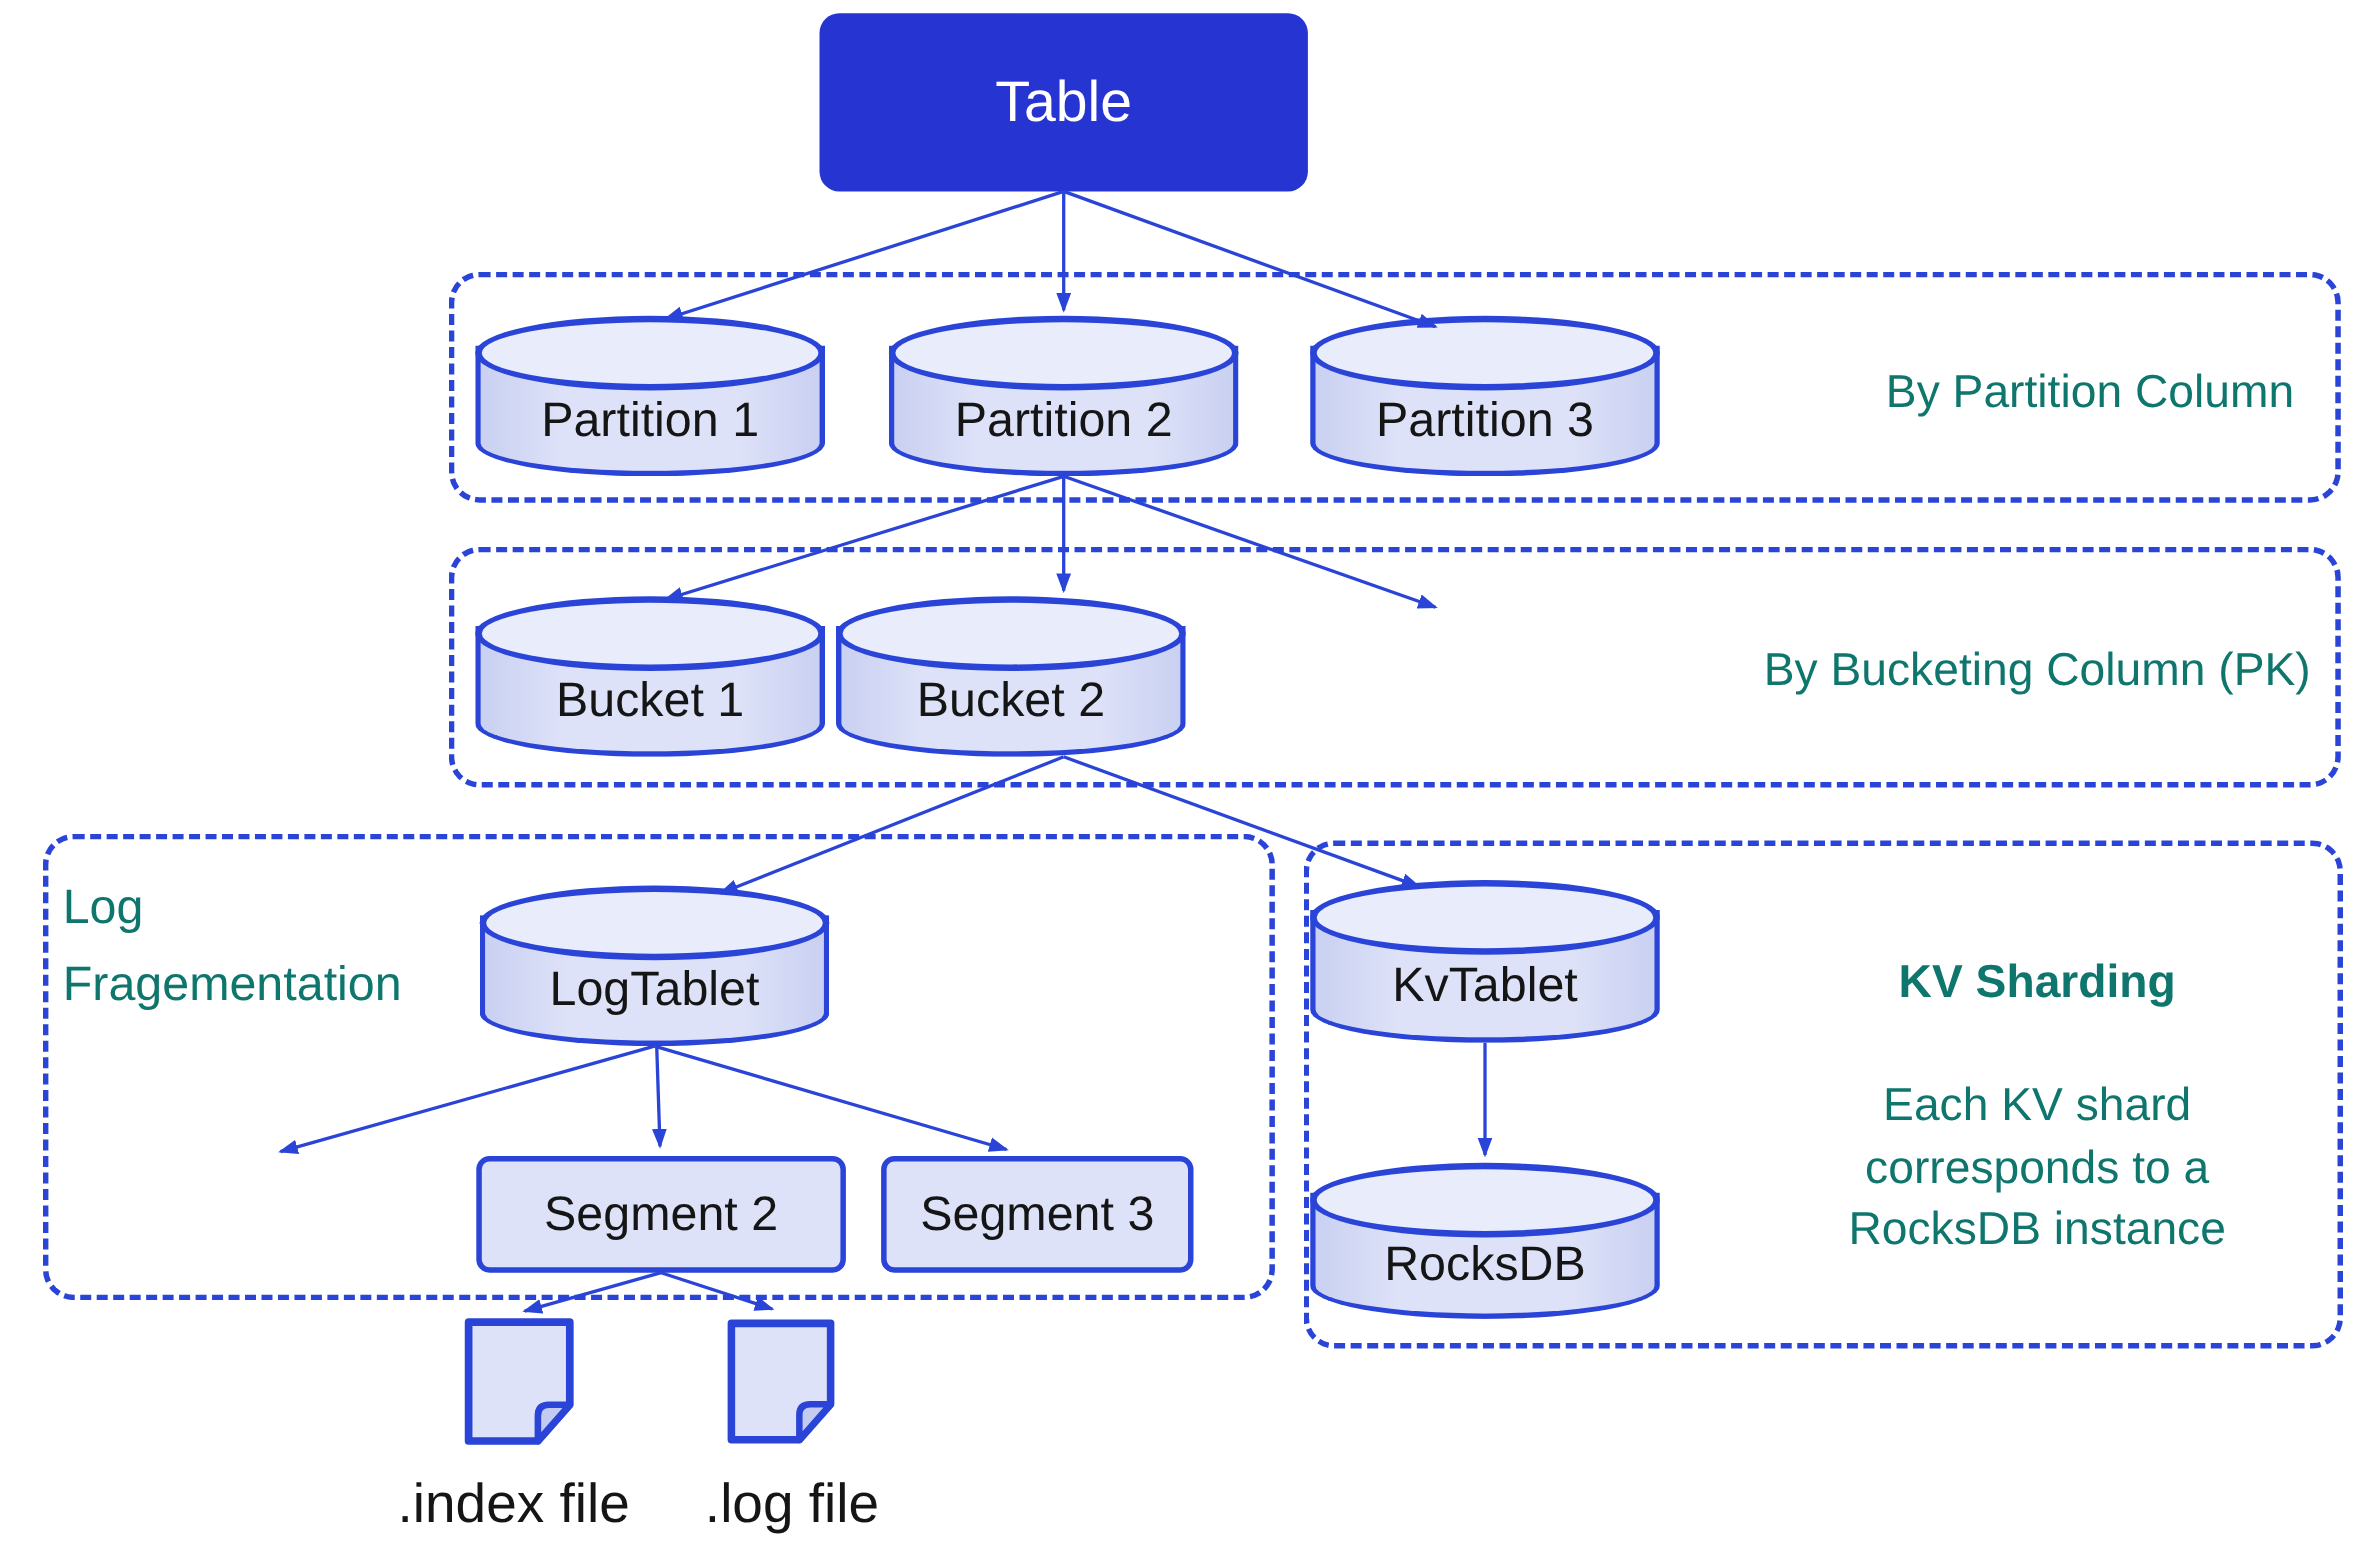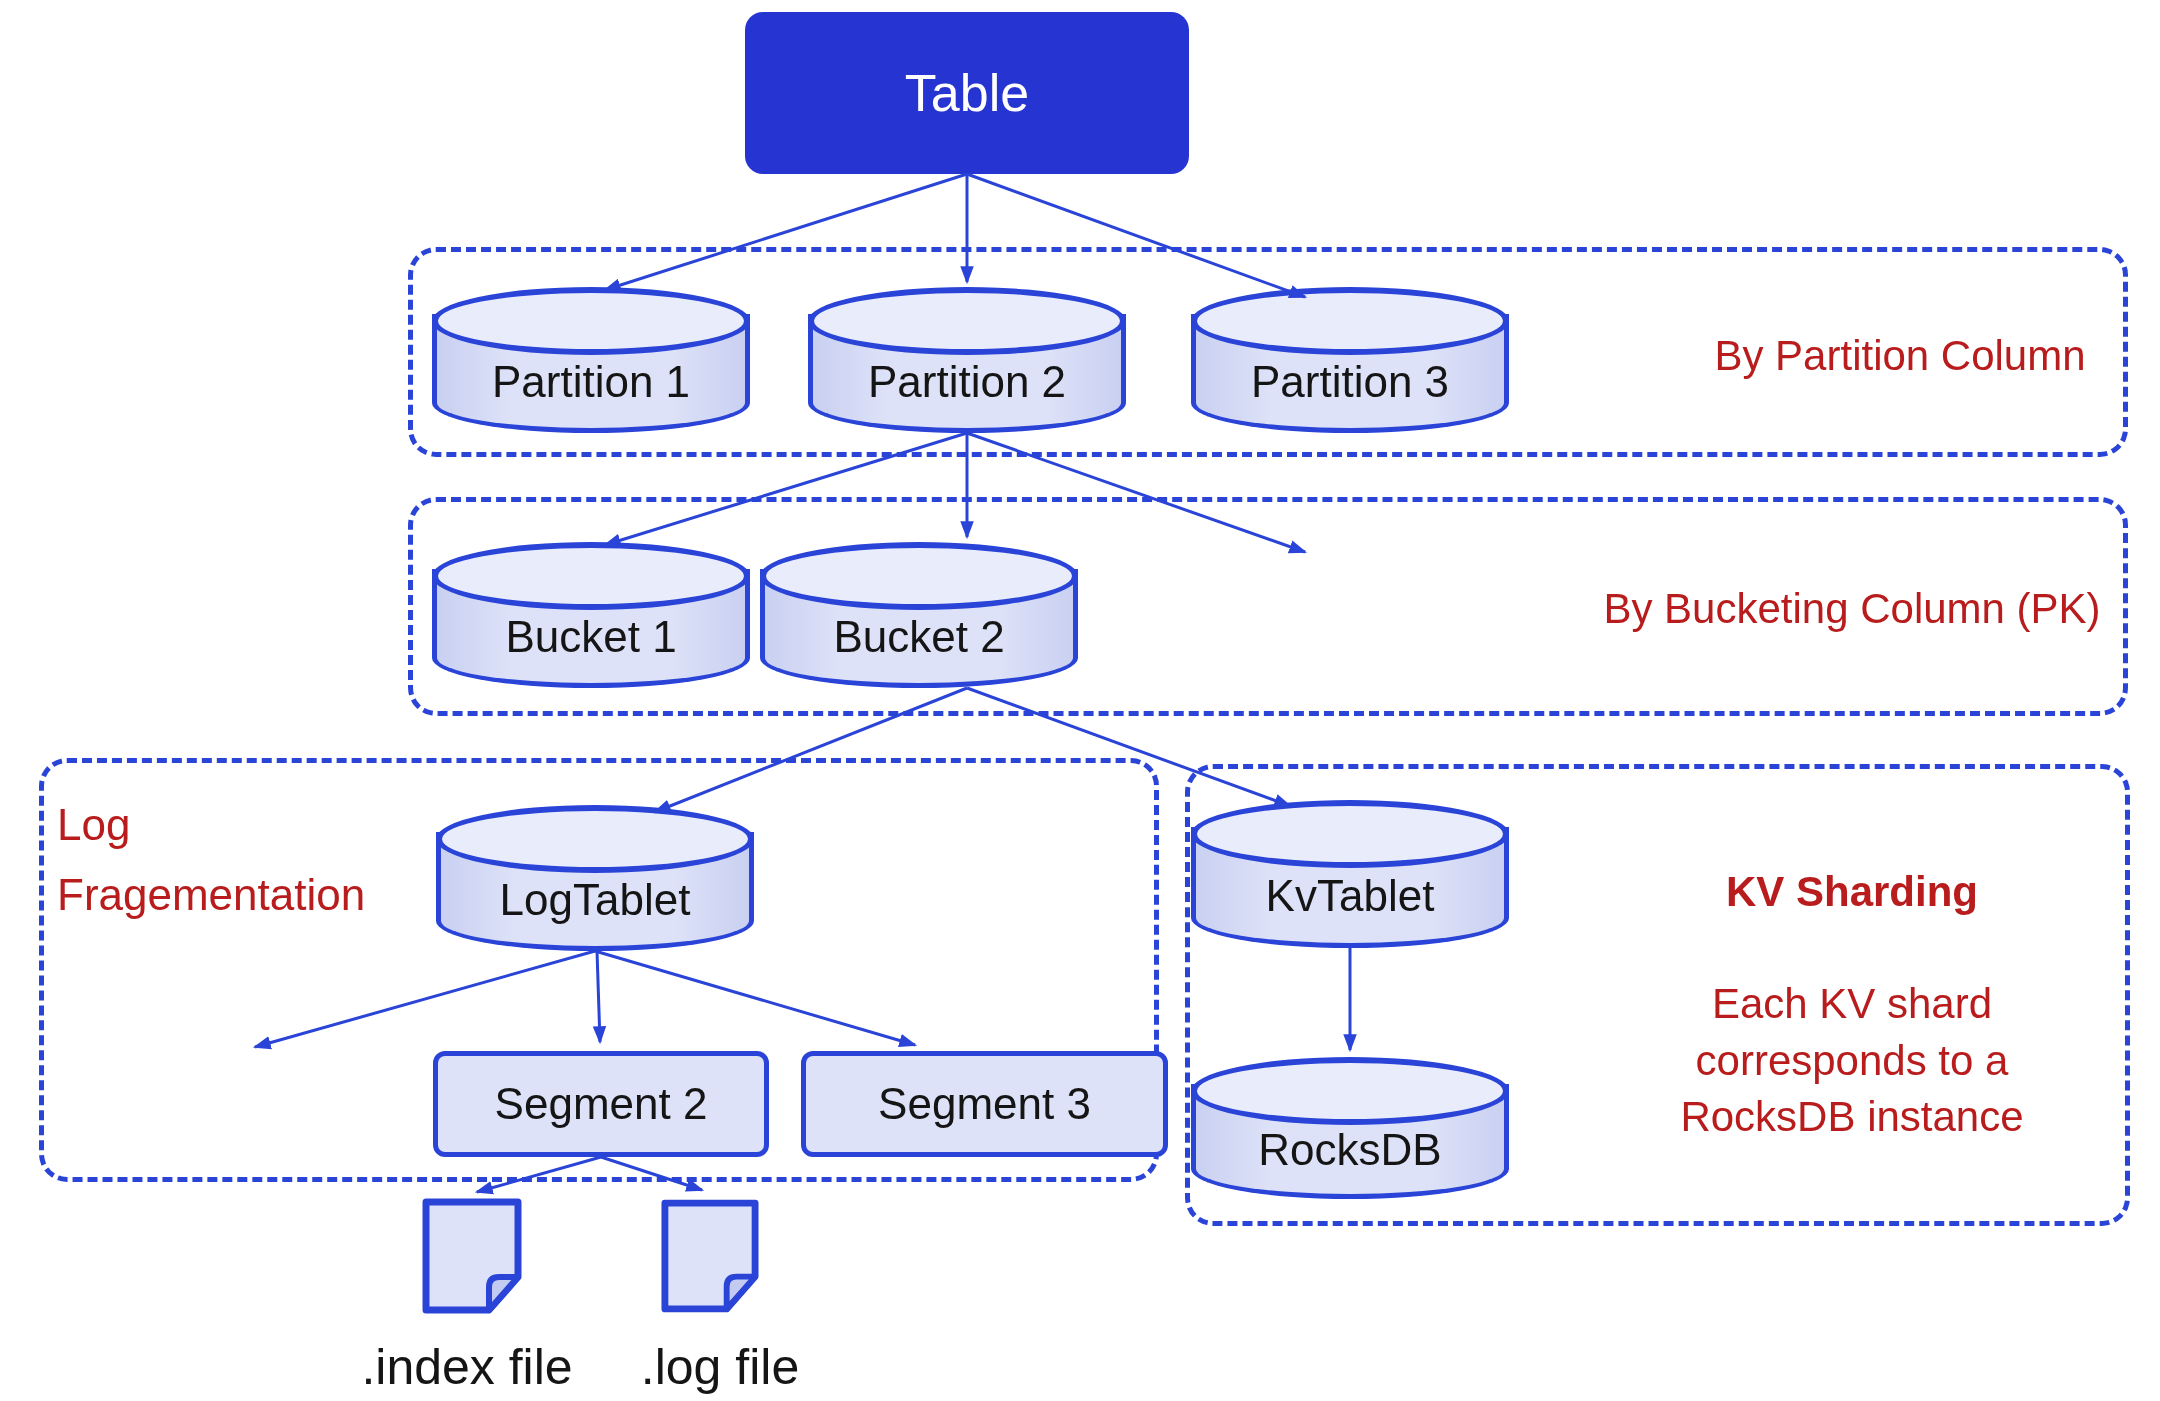--- a/index.html
+++ b/index.html
@@ -43,21 +43,21 @@
   .cyl.h142 { height:142px; }
 
   
   .seg {
     position:absolute; top:1051px; height:106px;
     background:#dde2f8; border:5px solid #2a44d8; border-radius:12px;
     display:flex; align-items:center; justify-content:center; font-size:44px;
   }
 
   
-  .caption { position:absolute; font-size:42px; color:#b91c1c; }
+  .caption { position:absolute; font-size:42px; color:#0f766e; }
   .caption.center { text-align:center; }
   .cap-partition { left:1650px; top:332px; width:500px; }
   .cap-bucket    { left:1592px; top:585px; width:520px; }
   .cap-log       { left:57px;  top:790px; width:330px; font-size:44px; line-height:1.6; }
   .cap-kv        { left:1602px; top:868px; width:500px;font-weight:bold; }
   .cap-kv-note   { left:1642px; top:976px; width:420px; line-height:1.35; }
   .file-label    { position:absolute; top:1338px; width:310px; text-align:center; font-size:50px; }
   .file-label.index { left:312px; }
   .file-label.log   { left:565px; }
 
@@ -111,21 +111,21 @@
   <div class="cyl h148" style="left:1191px;top:800px;">
     <div class="lbl">KvTablet</div>
   </div>
   <div class="cyl h142" style="left:1191px;top:1057px;">
     <div class="lbl">RocksDB</div>
   </div>
 
   <div class="seg" style="left:433px;width:336px;">
     <span>Segment 2</span>
   </div>
-  <div class="seg" style="left:801px;width:367px;">
+  <div class="seg" style="left:801px;width:284px;">
     <span>Segment 3</span>
   </div>
 
   <svg class="file-icon index" width="102" height="118" viewBox="0 0 102 118">
     <path d="M5,5 H97 V80 L68,113 H5 Z" fill="#dde2f8" stroke="#2a44d8" stroke-width="7" stroke-linejoin="round"></path>
     <path d="M97,80 L68,113 L68,90 Q68,80 78,80 Z" fill="#c3cbf0" stroke="#2a44d8" stroke-width="6" stroke-linejoin="round"></path>
   </svg>
   <svg class="file-icon log" width="100" height="118" viewBox="0 0 102 118">
     <path d="M5,5 H97 V80 L68,113 H5 Z" fill="#dde2f8" stroke="#2a44d8" stroke-width="7" stroke-linejoin="round"></path>
     <path d="M97,80 L68,113 L68,90 Q68,80 78,80 Z" fill="#c3cbf0" stroke="#2a44d8" stroke-width="6" stroke-linejoin="round"></path>

